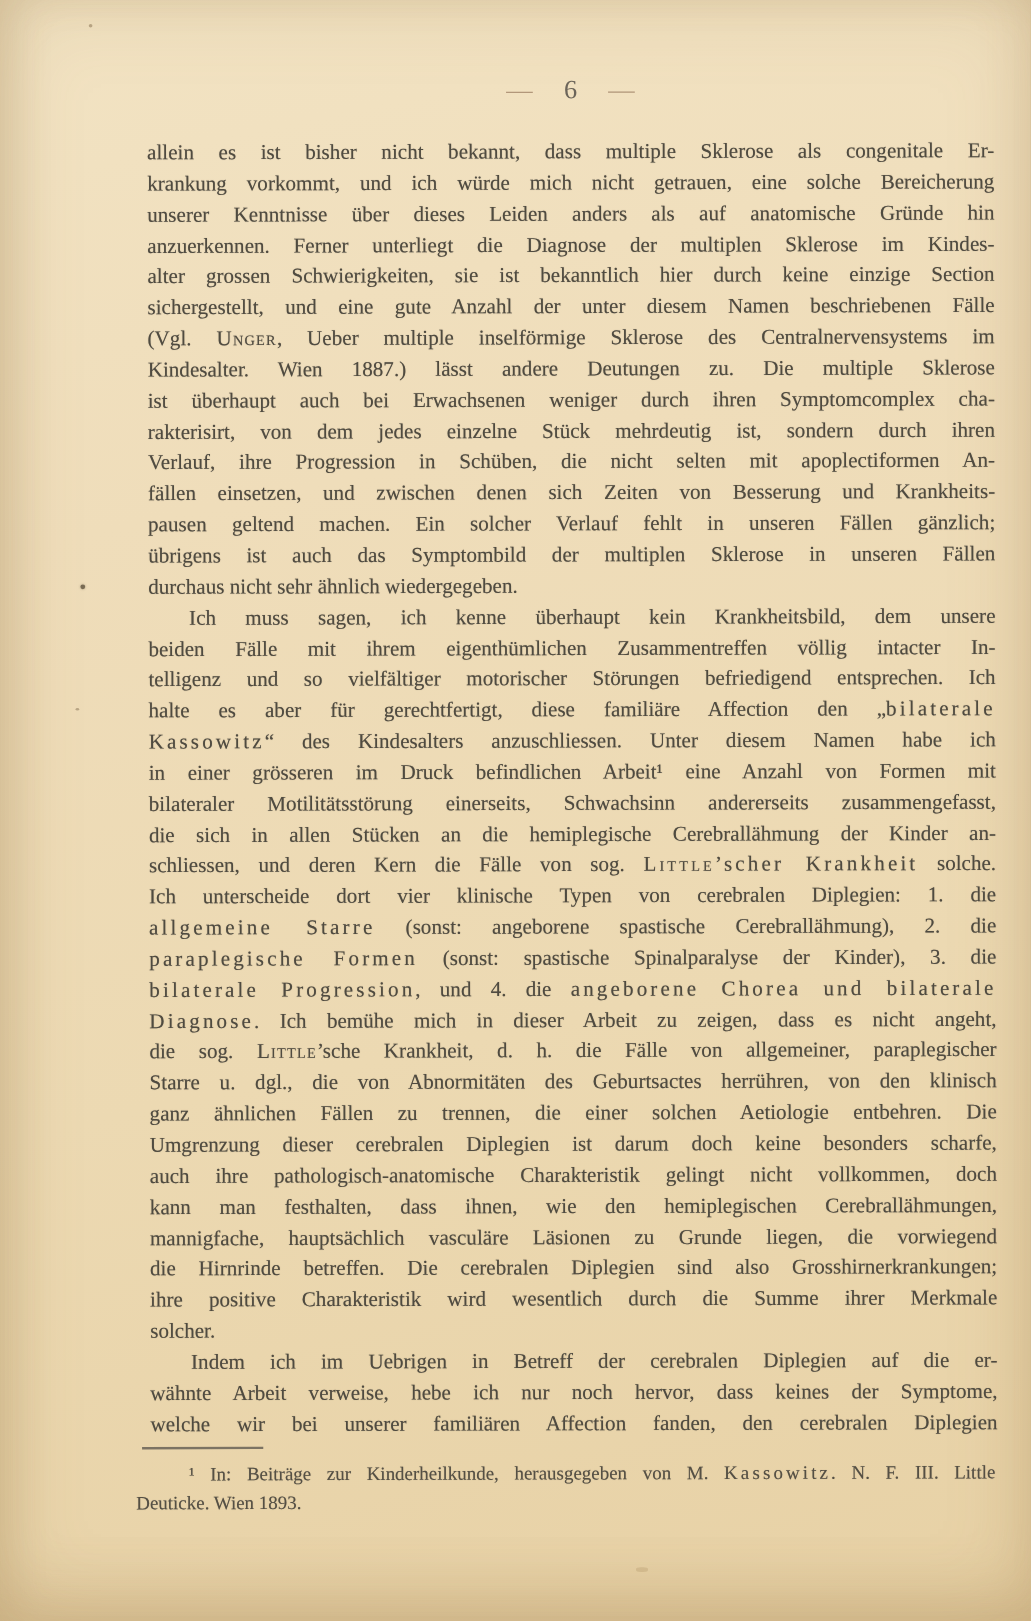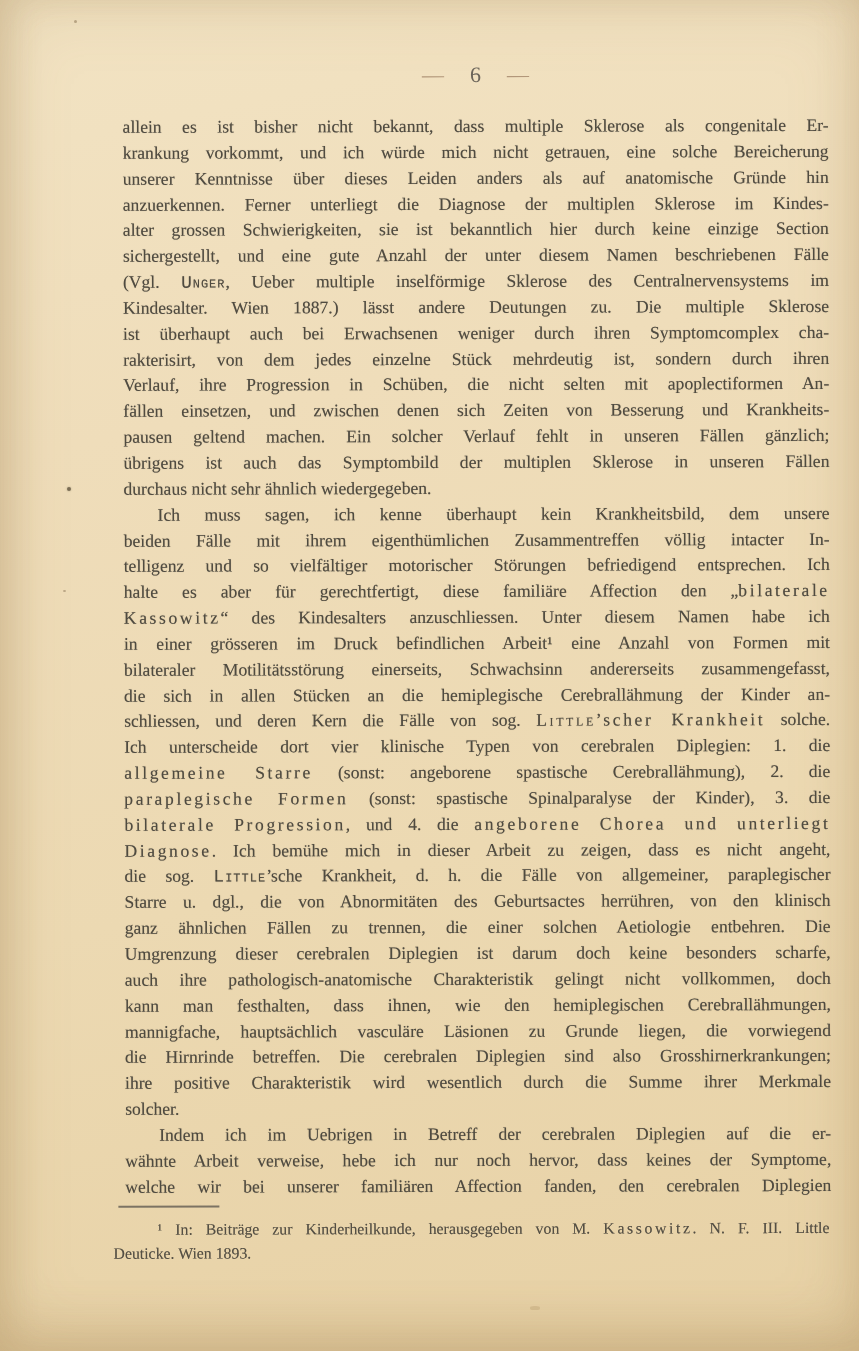--- a/index.html
+++ b/index.html
@@ -29,21 +29,21 @@
     font-size:17.6px;line-height:25.85px;
     color:rgba(74,70,61,0.94);
     text-shadow:0 0 0.7px rgba(80,74,63,0.55);
   }
   .line{
     height:25.85px;
     text-align:justify;text-align-last:justify;
   }
   .line.end{text-align-last:left;}
   .line.indent{text-indent:34px;}
-  .seg.sc{font-variant:small-caps;letter-spacing:1px;font-family:Liberation Mono, monospace;}
+  .seg.sc{font-variant:small-caps;letter-spacing:1px;}
   .seg.sp{letter-spacing:2.6px;}
   .seg.scsp{font-variant:small-caps;letter-spacing:2.6px;}
   .fn-rule{
     position:absolute;top:1205px;left:117px;width:101px;height:0;
     border-top:2px solid rgba(104,98,86,0.85);
   }
   .footnote{
     position:absolute;top:1217px;left:112px;width:716px;
     font-size:15.8px;line-height:23.5px;
     color:rgba(78,74,64,0.92);
@@ -88,21 +88,21 @@
         <div class="line"><span class="seg n">telligenz und so vielfältiger motorischer Störungen befriedigend entsprechen. Ich</span></div>
         <div class="line"><span class="seg n">halte es aber für gerechtfertigt, diese familiäre Affection den „</span><span class="seg sp">bilaterale</span></div>
         <div class="line"><span class="seg sp">Kassowitz</span><span class="seg n">“ des Kindesalters anzuschliessen. Unter diesem Namen habe ich</span></div>
         <div class="line"><span class="seg n">in einer grösseren im Druck befindlichen Arbeit¹ eine Anzahl von Formen mit</span></div>
         <div class="line"><span class="seg n">bilateraler Motilitätsstörung einerseits, Schwachsinn andererseits zusammengefasst,</span></div>
         <div class="line"><span class="seg n">die sich in allen Stücken an die hemiplegische Cerebrallähmung der Kinder an-</span></div>
         <div class="line"><span class="seg n">schliessen, und deren Kern die Fälle von sog. </span><span class="seg scsp">Little</span><span class="seg sp">’scher Krankheit</span><span class="seg n"> solche.</span></div>
         <div class="line"><span class="seg n">Ich unterscheide dort vier klinische Typen von cerebralen Diplegien: 1. die</span></div>
         <div class="line"><span class="seg sp">allgemeine Starre</span><span class="seg n"> (sonst: angeborene spastische Cerebrallähmung), 2. die</span></div>
         <div class="line"><span class="seg sp">paraplegische Formen</span><span class="seg n"> (sonst: spastische Spinalparalyse der Kinder), 3. die</span></div>
-        <div class="line"><span class="seg sp">bilaterale Progression</span><span class="seg n">, und 4. die </span><span class="seg sp">angeborene Chorea und unterliegt</span></div>
+        <div class="line"><span class="seg sp">bilaterale Progression</span><span class="seg n">, und 4. die </span><span class="seg sp">angeborene Chorea und bilaterale</span></div>
         <div class="line"><span class="seg sp">Diagnose</span><span class="seg n">. Ich bemühe mich in dieser Arbeit zu zeigen, dass es nicht angeht,</span></div>
         <div class="line"><span class="seg n">die sog. </span><span class="seg sc">Little</span><span class="seg n">’sche Krankheit, d. h. die Fälle von allgemeiner, paraplegischer</span></div>
         <div class="line"><span class="seg n">Starre u. dgl., die von Abnormitäten des Geburtsactes herrühren, von den klinisch</span></div>
         <div class="line"><span class="seg n">ganz ähnlichen Fällen zu trennen, die einer solchen Aetiologie entbehren. Die</span></div>
         <div class="line"><span class="seg n">Umgrenzung dieser cerebralen Diplegien ist darum doch keine besonders scharfe,</span></div>
         <div class="line"><span class="seg n">auch ihre pathologisch-anatomische Charakteristik gelingt nicht vollkommen, doch</span></div>
         <div class="line"><span class="seg n">kann man festhalten, dass ihnen, wie den hemiplegischen Cerebrallähmungen,</span></div>
         <div class="line"><span class="seg n">mannigfache, hauptsächlich vasculäre Läsionen zu Grunde liegen, die vorwiegend</span></div>
         <div class="line"><span class="seg n">die Hirnrinde betreffen. Die cerebralen Diplegien sind also Grosshirnerkrankungen;</span></div>
         <div class="line"><span class="seg n">ihre positive Charakteristik wird wesentlich durch die Summe ihrer Merkmale</span></div>

